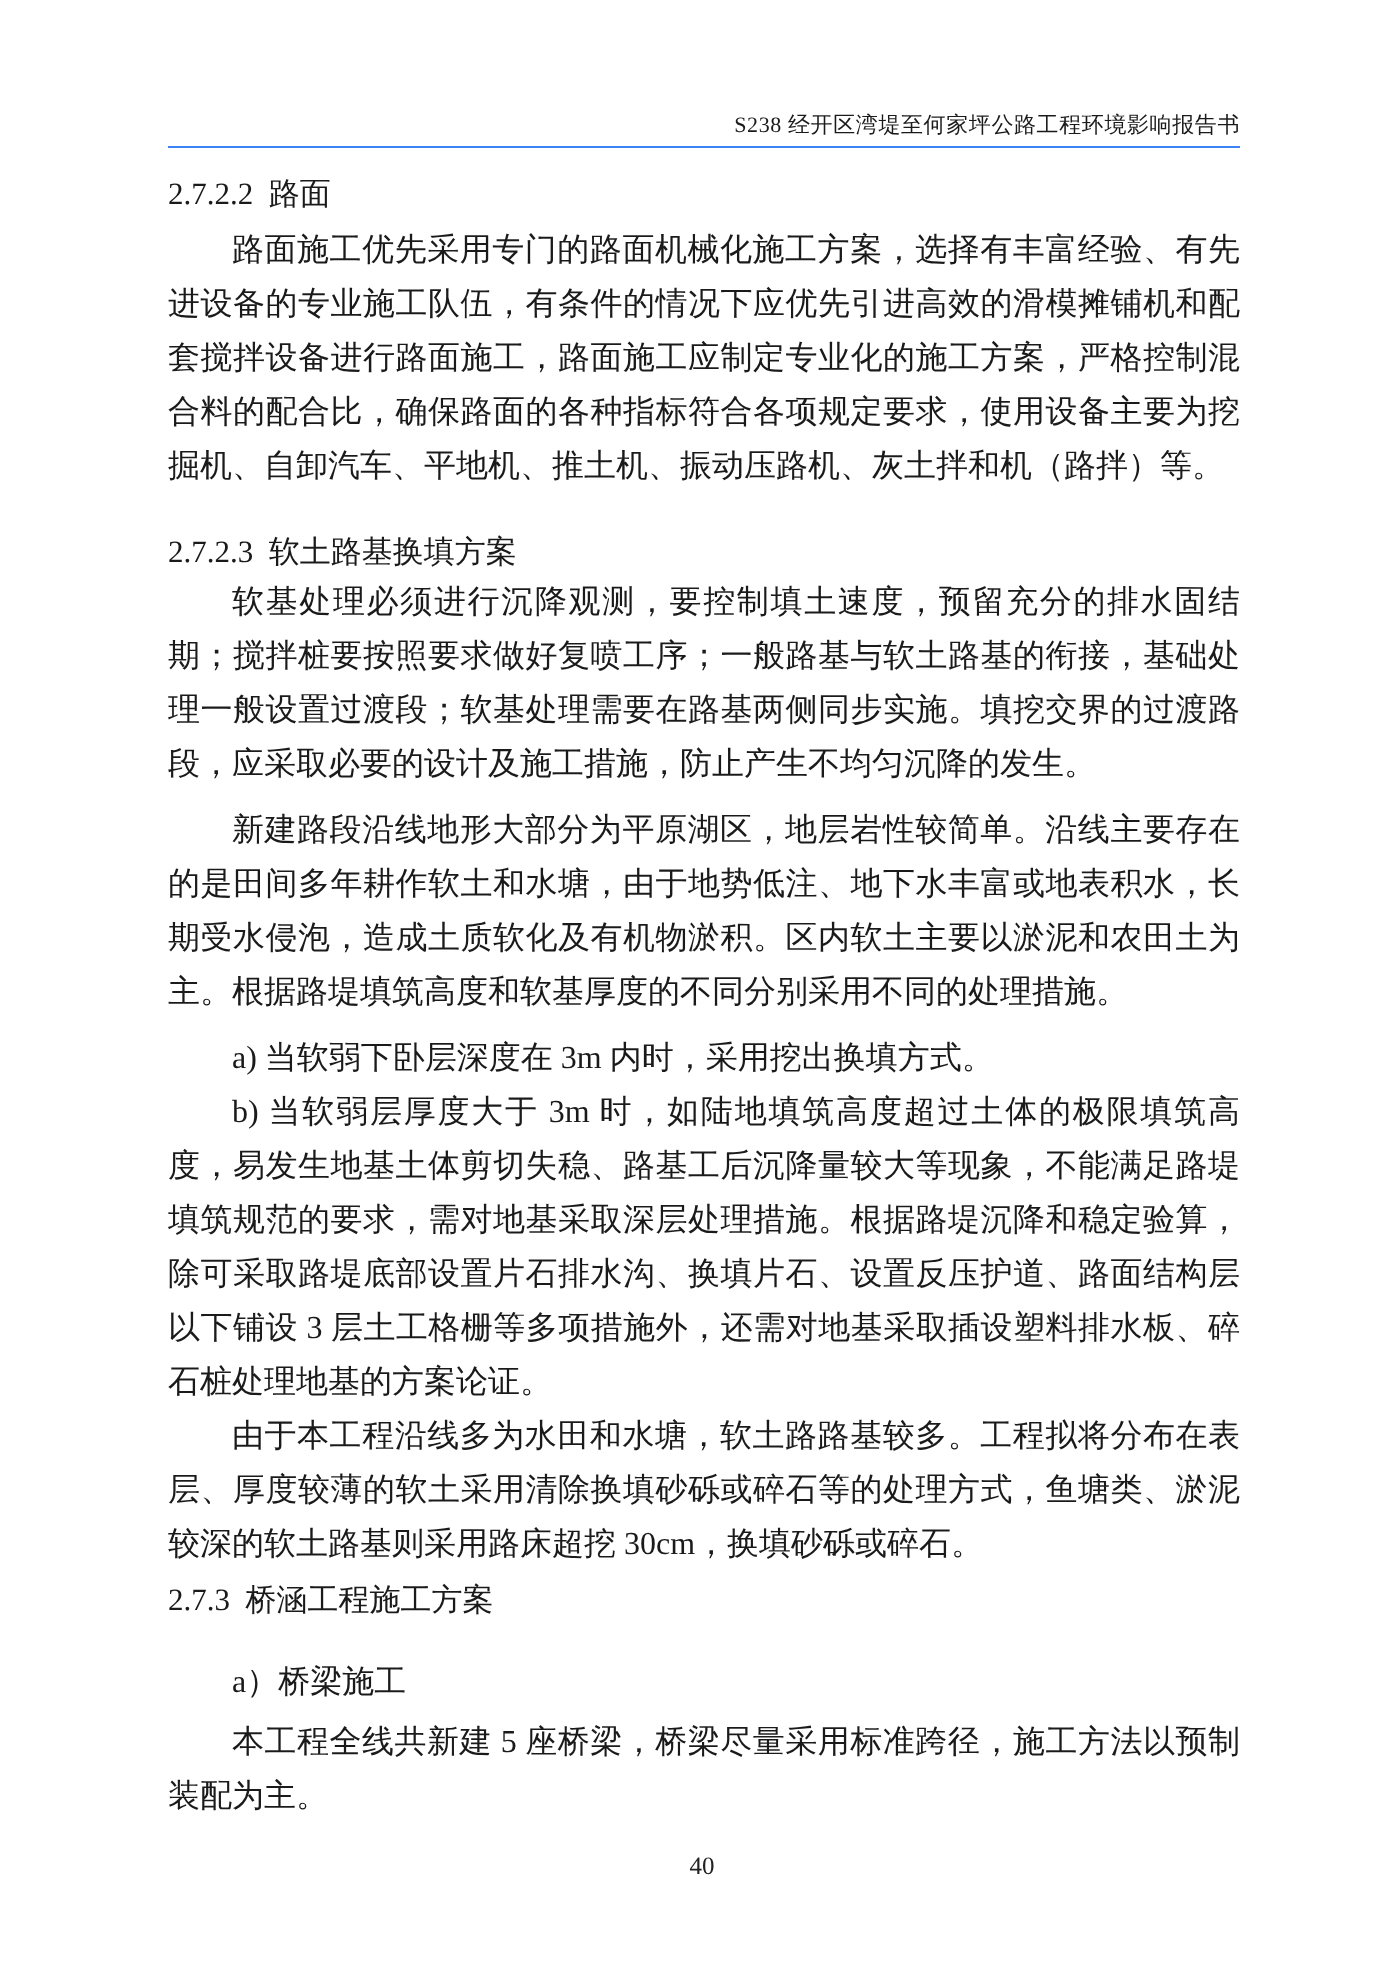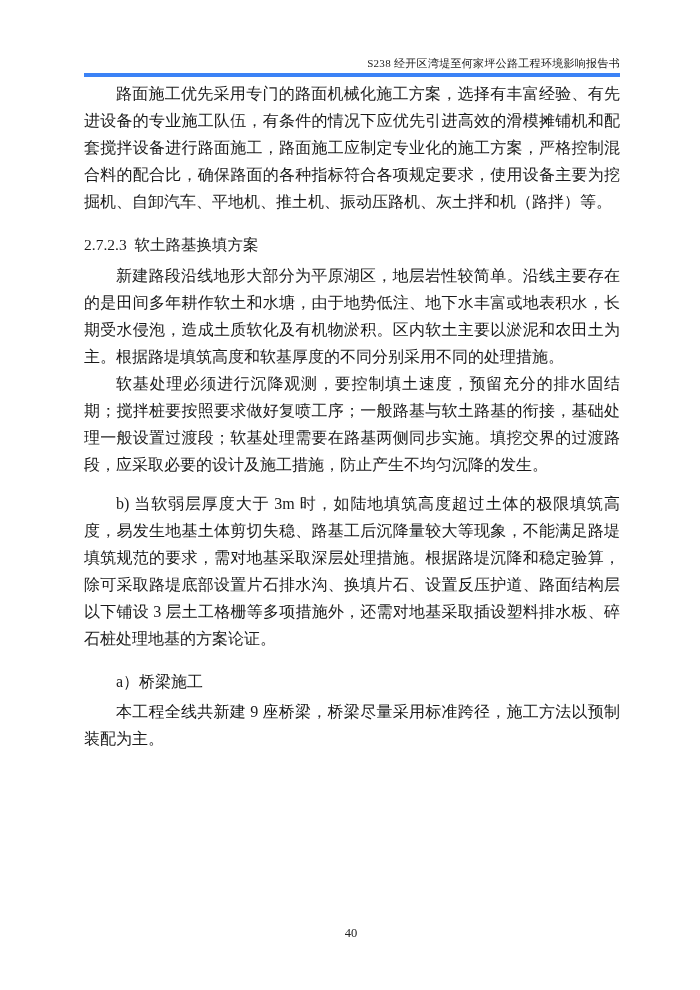--- a/index.html
+++ b/index.html
@@ -21,21 +21,21 @@
   .content {
     padding: 0 80px 0 84px;
   }
   .running-header {
     padding-top: 57px;
     padding-bottom: 3px;
     text-align: right;
     font-size: 11px;
     line-height: 13px;
     letter-spacing: 0.3px;
-    border-bottom: 4px solid #3b82f6;
+    border-bottom: 1px solid #3b82f6;
     white-space: nowrap;
   }
   .heading {
     font-size: 15.5px;
     line-height: 22px;
     font-weight: normal;
     margin: 0;
     white-space: pre-wrap;
   }
   .para {
@@ -45,21 +45,21 @@
     text-align: justify;
     text-indent: 2em;
     word-break: break-all;
   }
   #b0 { margin-top: 13px; }
   #b1 { margin-top: 3px; }
   #b2 { margin-top: 19px; }
   #b3 { margin-top: 6px; }
   #b4 { margin-top: 0; }
   #b5 { margin-top: 6px; }
-  #b6 { margin-top: 12px; font-family: Liberation Serif, serif; }
+  #b6 { margin-top: 0; font-family: Liberation Serif, serif; }
   #b7 { margin-top: 0; }
   #b8 { margin-top: 4px; }
   #b9 { margin-top: 16px; }
   #b10 { margin-top: 3px; }
   #b11 { margin-top: 0; }
   .page-number {
     position: absolute;
     left: 2px;
     right: 0;
     bottom: 50px;
@@ -72,35 +72,39 @@
 </head>
 <body>
 
 <div class="page">
   <div class="content">
 
     <div class="running-header">
       <span>S238 经开区湾堤至何家坪公路工程环境影响报告书</span>
     </div>
 
+    <p id="b0" class="heading">2.7.2.2  路面</p>
 
     <p id="b1" class="para">路面施工优先采用专门的路面机械化施工方案，选择有丰富经验、有先进设备的专业施工队伍，有条件的情况下应优先引进高效的滑模摊铺机和配套搅拌设备进行路面施工，路面施工应制定专业化的施工方案，严格控制混合料的配合比，确保路面的各种指标符合各项规定要求，使用设备主要为挖掘机、自卸汽车、平地机、推土机、振动压路机、灰土拌和机（路拌）等。</p>
 
     <p id="b2" class="heading">2.7.2.3  软土路基换填方案</p>
 
+    <p id="b4" class="para">软基处理必须进行沉降观测，要控制填土速度，预留充分的排水固结期；搅拌桩要按照要求做好复喷工序；一般路基与软土路基的衔接，基础处理一般设置过渡段；软基处理需要在路基两侧同步实施。填挖交界的过渡路段，应采取必要的设计及施工措施，防止产生不均匀沉降的发生。</p>
+
     <p id="b3" class="para">新建路段沿线地形大部分为平原湖区，地层岩性较简单。沿线主要存在的是田间多年耕作软土和水塘，由于地势低注、地下水丰富或地表积水，长期受水侵泡，造成土质软化及有机物淤积。区内软土主要以淤泥和农田土为主。根据路堤填筑高度和软基厚度的不同分别采用不同的处理措施。</p>
 
-    <p id="b4" class="para">软基处理必须进行沉降观测，要控制填土速度，预留充分的排水固结期；搅拌桩要按照要求做好复喷工序；一般路基与软土路基的衔接，基础处理一般设置过渡段；软基处理需要在路基两侧同步实施。填挖交界的过渡路段，应采取必要的设计及施工措施，防止产生不均匀沉降的发生。</p>
-
+    <p id="b5" class="para">a) 当软弱下卧层深度在 3m 内时，采用挖出换填方式。</p>
 
     <p id="b6" class="para">b) 当软弱层厚度大于 3m 时，如陆地填筑高度超过土体的极限填筑高度，易发生地基土体剪切失稳、路基工后沉降量较大等现象，不能满足路堤填筑规范的要求，需对地基采取深层处理措施。根据路堤沉降和稳定验算，除可采取路堤底部设置片石排水沟、换填片石、设置反压护道、路面结构层以下铺设 3 层土工格栅等多项措施外，还需对地基采取插设塑料排水板、碎石桩处理地基的方案论证。</p>
 
+    <p id="b7" class="para">由于本工程沿线多为水田和水塘，软土路路基较多。工程拟将分布在表层、厚度较薄的软土采用清除换填砂砾或碎石等的处理方式，鱼塘类、淤泥较深的软土路基则采用路床超挖 30cm，换填砂砾或碎石。</p>
 
+    <p id="b8" class="heading">2.7.3  桥涵工程施工方案</p>
 
     <p id="b9" class="para">a）桥梁施工</p>
 
-    <p id="b10" class="para">本工程全线共新建 9 座桥梁，桥梁尽量采用标准跨径，施工方法以预制装配为主。</p>
+    <p id="b10" class="para">本工程全线共新建 5 座桥梁，桥梁尽量采用标准跨径，施工方法以预制装配为主。</p>
 
 
   </div>
 
   <div class="page-number">40</div>
 </div>
 
 </body></html>

